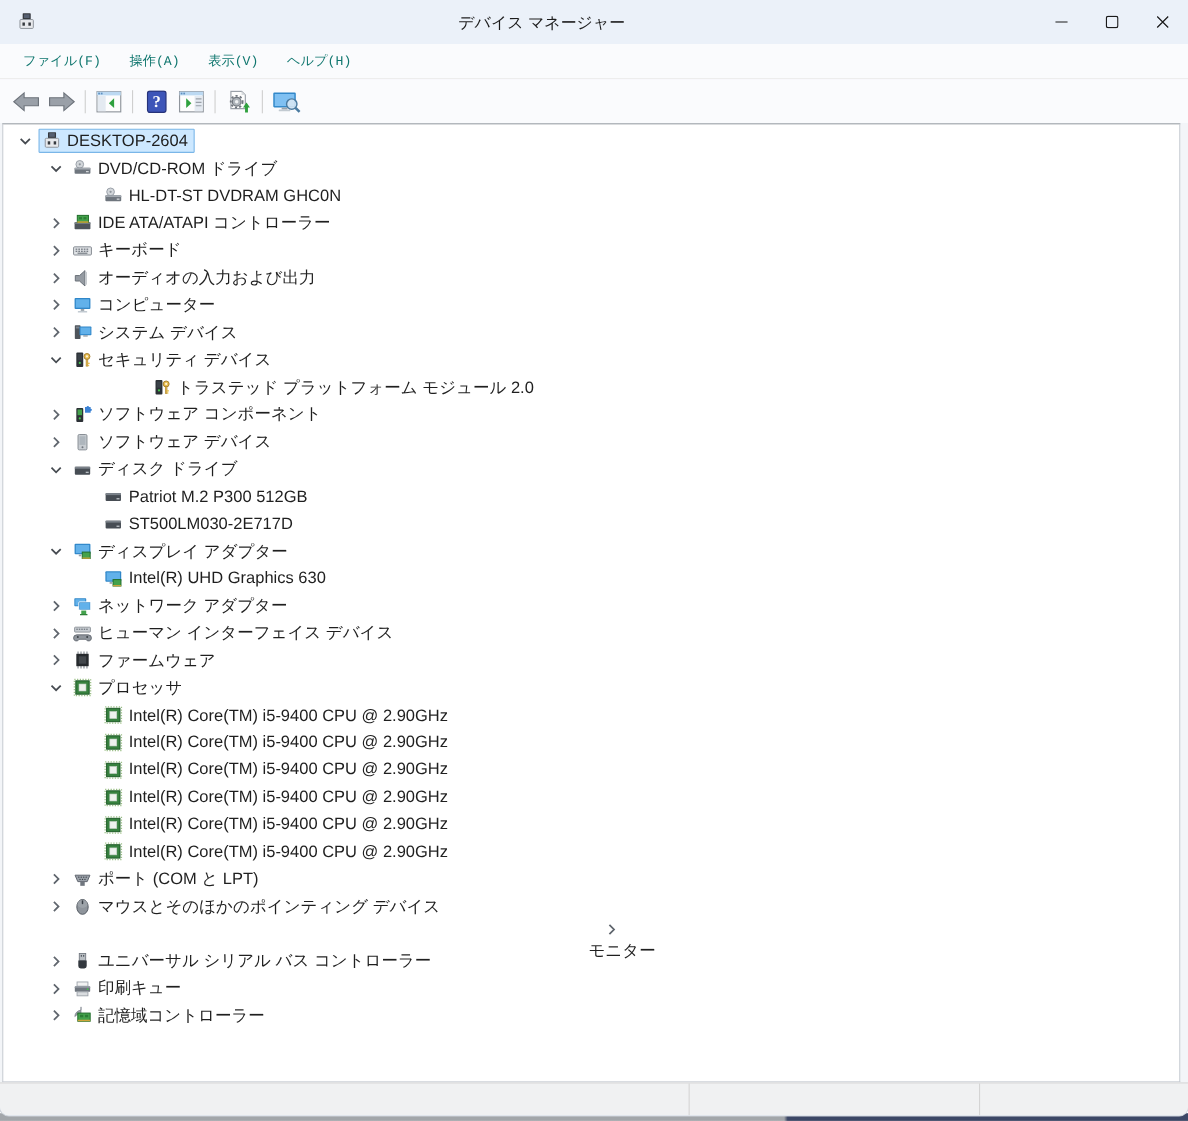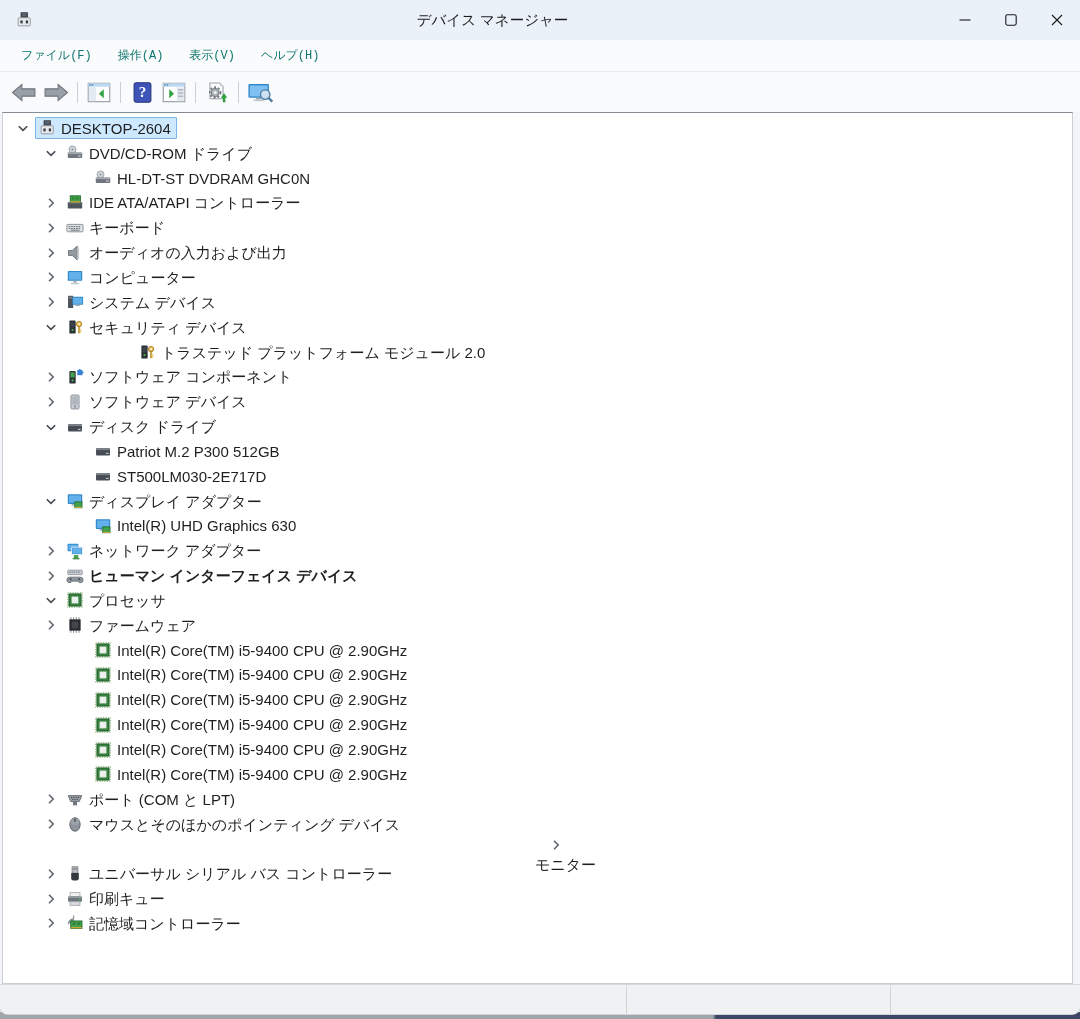--- a/index.html
+++ b/index.html
@@ -511,21 +511,21 @@
                 <rect x="2.2" y="2.4" width="8" height="5" fill="#62b1ea"></rect>
                 <rect x="5" y="4.6" width="9.6" height="6.6" rx="0.6" fill="#2f86c8" stroke="#ffffff" stroke-width="0.7"></rect>
                 <rect x="5.8" y="5.4" width="8" height="5" fill="#62b1ea"></rect>
                 <rect x="7" y="11.6" width="4" height="2.8" fill="#44a24c"></rect>
                 <rect x="6" y="14.4" width="6" height="1" fill="#2c7d35"></rect>
               </svg>
             </span>
             <span class="t-label">ネットワーク アダプター</span>
           </span>
         </div>
-        <div class="tree-row" style="padding-left: 36px; font-weight: bold;">
+        <div class="tree-row" style="padding-left: 36px;">
           <span class="chevron">
             <svg width="16" height="16" viewBox="0 0 16 16">
               <path d="M6 3.8 L10.2 8 L6 12.2" fill="none" stroke="#60666e" stroke-width="1.6"></path>
             </svg>
           </span>
           <span class="row-body">
             <span class="t-icon">
               <svg width="18" height="18" viewBox="0 0 16 16">
                 <rect x="1.6" y="2.8" width="12.8" height="4" rx="0.6" fill="#c8cdd2" stroke="#868c93" stroke-width="0.7"></rect>
                 <g fill="#70767e">
@@ -534,37 +534,20 @@
                   <rect x="7" y="4" width="1.2" height="1"></rect>
                   <rect x="9" y="4" width="1.2" height="1"></rect>
                   <rect x="11" y="4" width="1.2" height="1"></rect>
                 </g>
                 <path d="M3.4 9 L12.6 9 A2.6 2.6 0 0 1 15.2 11.6 A2.3 2.3 0 0 1 10.8 12.6 L5.2 12.6 A2.3 2.3 0 0 1 0.8 11.6 A2.6 2.6 0 0 1 3.4 9 Z" fill="#8f959c" stroke="#5f656d" stroke-width="0.7"></path>
                 <circle cx="11.8" cy="10.8" r="0.8" fill="#3a4047"></circle>
                 <circle cx="4.2" cy="10.8" r="0.8" fill="#3a4047"></circle>
               </svg>
             </span>
             <span class="t-label">ヒューマン インターフェイス デバイス</span>
-          </span>
-        </div>
-        <div class="tree-row" style="padding-left: 36px;">
-          <span class="chevron">
-            <svg width="16" height="16" viewBox="0 0 16 16">
-              <path d="M3.8 6.2 L8 10.4 L12.2 6.2" fill="none" stroke="#464b51" stroke-width="1.6"></path>
-            </svg>
-          </span>
-          <span class="row-body">
-            <span class="t-icon">
-              <svg width="18" height="18" viewBox="0 0 16 16">
-                <rect x="1.4" y="1.4" width="13.2" height="13.2" fill="none" stroke="#9bbf86" stroke-width="1" stroke-dasharray="1 1.2"></rect>
-                <rect x="2.6" y="2.6" width="10.8" height="10.8" fill="#37813f" stroke="#1d5a26" stroke-width="0.8"></rect>
-                <rect x="5.2" y="5.2" width="5.6" height="5.6" fill="#eef2ee" stroke="#c9d4c9" stroke-width="0.5"></rect>
-              </svg>
-            </span>
-            <span class="t-label">プロセッサ</span>
           </span>
         </div>
         <div class="tree-row" style="padding-left: 36px;">
           <span class="chevron">
             <svg width="16" height="16" viewBox="0 0 16 16">
               <path d="M6 3.8 L10.2 8 L6 12.2" fill="none" stroke="#60666e" stroke-width="1.6"></path>
             </svg>
           </span>
           <span class="row-body">
             <span class="t-icon">
@@ -579,20 +562,37 @@
                   <line x1="9.2" y1="12.6" x2="9.2" y2="14.8"></line>
                   <line x1="11.6" y1="12.6" x2="11.6" y2="14.8"></line>
                 </g>
                 <rect x="3" y="3" width="10" height="10" fill="#26292d"></rect>
                 <rect x="5" y="5" width="6" height="6" fill="#43474c"></rect>
               </svg>
             </span>
             <span class="t-label">ファームウェア</span>
           </span>
         </div>
+        <div class="tree-row" style="padding-left: 36px;">
+          <span class="chevron">
+            <svg width="16" height="16" viewBox="0 0 16 16">
+              <path d="M3.8 6.2 L8 10.4 L12.2 6.2" fill="none" stroke="#464b51" stroke-width="1.6"></path>
+            </svg>
+          </span>
+          <span class="row-body">
+            <span class="t-icon">
+              <svg width="18" height="18" viewBox="0 0 16 16">
+                <rect x="1.4" y="1.4" width="13.2" height="13.2" fill="none" stroke="#9bbf86" stroke-width="1" stroke-dasharray="1 1.2"></rect>
+                <rect x="2.6" y="2.6" width="10.8" height="10.8" fill="#37813f" stroke="#1d5a26" stroke-width="0.8"></rect>
+                <rect x="5.2" y="5.2" width="5.6" height="5.6" fill="#eef2ee" stroke="#c9d4c9" stroke-width="0.5"></rect>
+              </svg>
+            </span>
+            <span class="t-label">プロセッサ</span>
+          </span>
+        </div>
         <div class="tree-row" style="padding-left: 64px;">
           <span class="chevron"></span>
           <span class="row-body">
             <span class="t-icon">
               <svg width="18" height="18" viewBox="0 0 16 16">
                 <rect x="1.4" y="1.4" width="13.2" height="13.2" fill="none" stroke="#9bbf86" stroke-width="1" stroke-dasharray="1 1.2"></rect>
                 <rect x="2.6" y="2.6" width="10.8" height="10.8" fill="#37813f" stroke="#1d5a26" stroke-width="0.8"></rect>
                 <rect x="5.2" y="5.2" width="5.6" height="5.6" fill="#eef2ee" stroke="#c9d4c9" stroke-width="0.5"></rect>
               </svg>
             </span>

